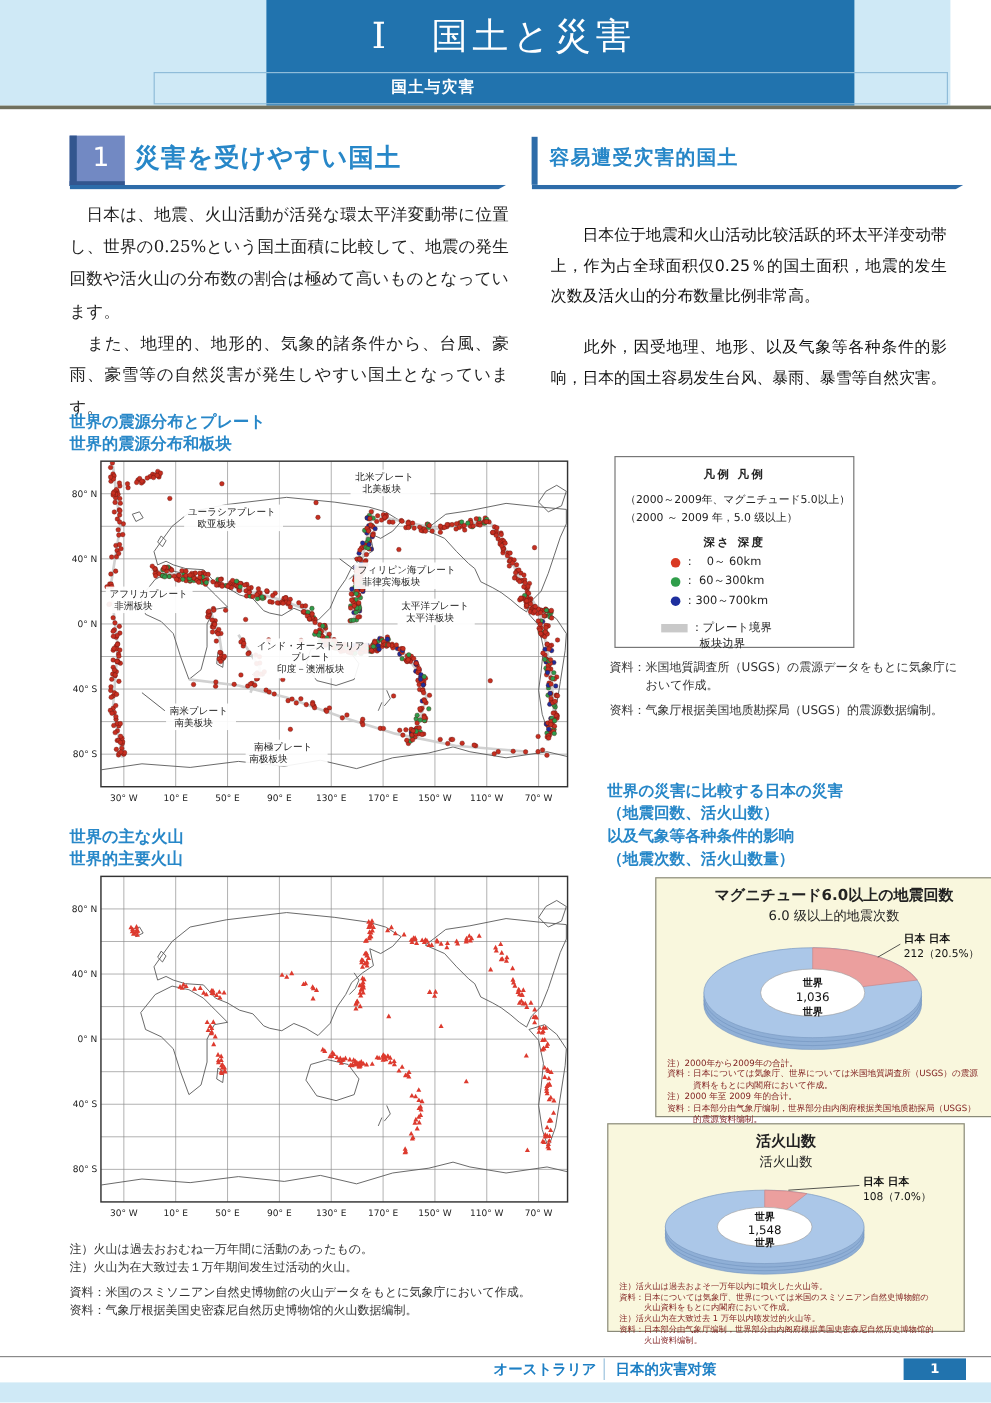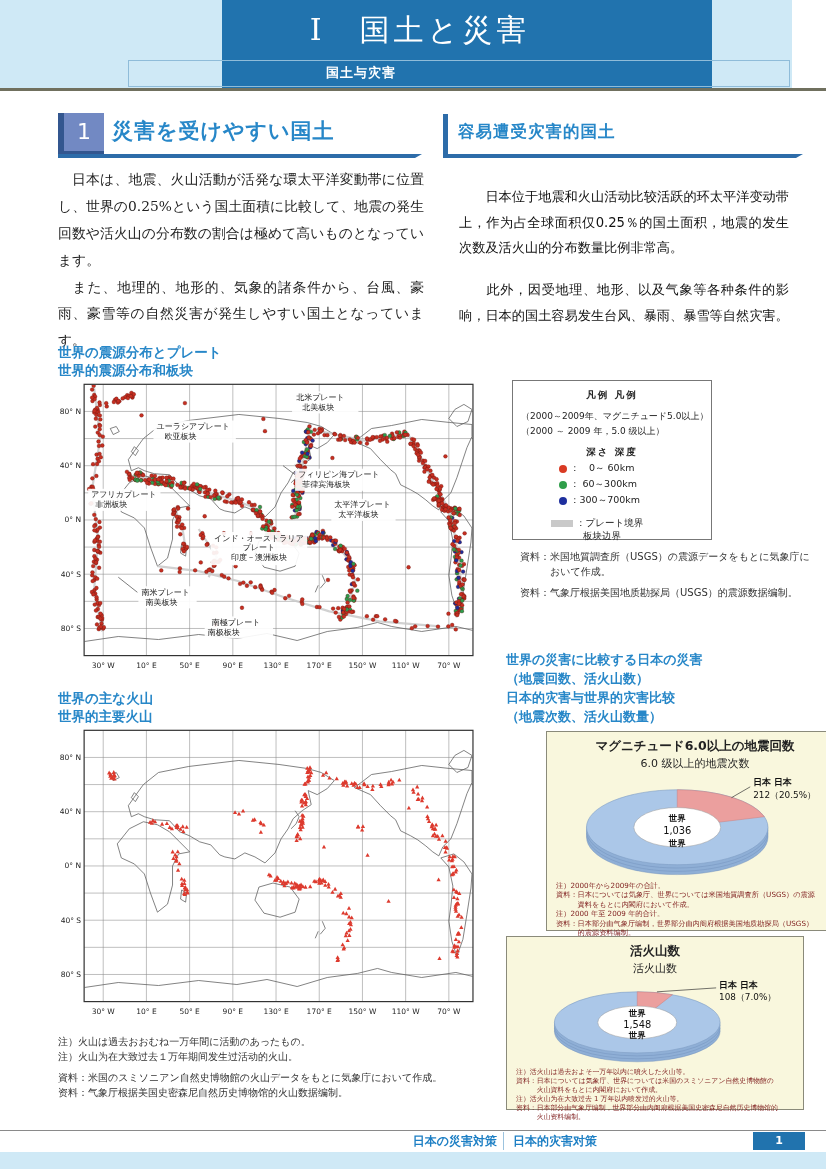--- a/index.html
+++ b/index.html
@@ -49,21 +49,21 @@
               background:#fff;font-size:9.5px;color:#222;}
   .lg-title{text-align:center;font-weight:bold;margin-top:8px;letter-spacing:2px;}
   .lg-cond{margin:8px 0 0 8px;font-size:9px;}
   .lg-cond2{margin-top:2px;}
   .lg-depth{text-align:center;margin-top:8px;font-weight:bold;letter-spacing:2px;}
   .lg-item{margin:3px 0 0 46px;display:flex;align-items:center;}
   .lg-dot{display:inline-block;width:8px;height:8px;border-radius:50%;margin-right:3px;}
   .lg-swatch{display:inline-block;width:22px;height:7px;background:#c9c9c9;margin-right:3px;}
   .lg-bound{margin-top:10px;margin-left:38px;}
   .lg-bound2{margin-left:70px;}
-  #map1-src{position:absolute;left:520px;top:549px;width:296px;font-size:10px;line-height:1.5;color:#333;}
+  #map1-src{position:absolute;left:508px;top:549px;width:296px;font-size:10px;line-height:1.5;color:#333;}
   .hang{text-indent:-3em;padding-left:3em;}
   #map1-src .src{margin-bottom:6px;}
 
   
   #compare-title{position:absolute;left:506px;top:651px;font-size:13px;font-weight:bold;color:#2787c8;line-height:1.45;}
 
   .cbox{position:absolute;left:506px;width:298px;background:#f9f7dd;border:1.3px solid #8a8a7a;box-sizing:border-box;}
   #cbox1{top:731px;height:200px;margin-left:40px;}
   #cbox2{top:936px;height:174px;}
   .cb-t1{text-align:center;font-weight:bold;font-size:12.5px;margin-top:6px;color:#222;}
@@ -1277,21 +1277,21 @@
   </div>
 
   <div id="map1-src">
     <div class="src hang">資料：米国地質調査所（USGS）の震源データをもとに気象庁において作成。</div>
     <div class="src hang">资料：气象厅根据美国地质勘探局（USGS）的震源数据编制。</div>
   </div>
 
   <div id="compare-title">
     <div>世界の災害に比較する日本の災害</div>
     <div>（地震回数、活火山数）</div>
-    <div>日本的灾害与世界的灾害比较</div>
+    <div>以及气象等各种条件的影响</div>
     <div>（地震次数、活火山数量）</div>
   </div>
 
   <div id="cbox1" class="cbox">
     <div class="cb-t1">マグニチュード6.0以上の地震回数</div>
     <div class="cb-t2">6.0 级以上的地震次数</div>
     <svg class="pie-svg" id="pie1" viewBox="0 0 292 106">
       <g class="pie-g">
           <ellipse cx="128" cy="64" rx="92" ry="38" fill="#8fafd6" stroke="#6b8cb8" stroke-width="0.4"></ellipse>
           <ellipse cx="128" cy="60.666666666666664" rx="92" ry="38" fill="#8fafd6" stroke="#6b8cb8" stroke-width="0.4"></ellipse>
@@ -1715,19 +1715,19 @@
 
   <div id="map2-notes">
     <div>注）火山は過去おおむね一万年間に活動のあったもの。</div>
     <div>注）火山为在大致过去１万年期间发生过活动的火山。</div>
     <div class="gap"></div>
     <div class="hang">資料：米国のスミソニアン自然史博物館の火山データをもとに気象庁において作成。</div>
     <div class="hang">资料：气象厅根据美国史密森尼自然历史博物馆的火山数据编制。</div>
   </div>
 
   <div id="ft-rule"></div>
-  <div id="ft-left">日本の災害対策</div>
+  <div id="ft-left">オーストラリア</div>
   <div id="ft-sep"></div>
   <div id="ft-right">日本的灾害对策</div>
   <div id="ft-page">1</div>
   <div id="ft-band"></div>
 
 </div>
 
 </body></html>

